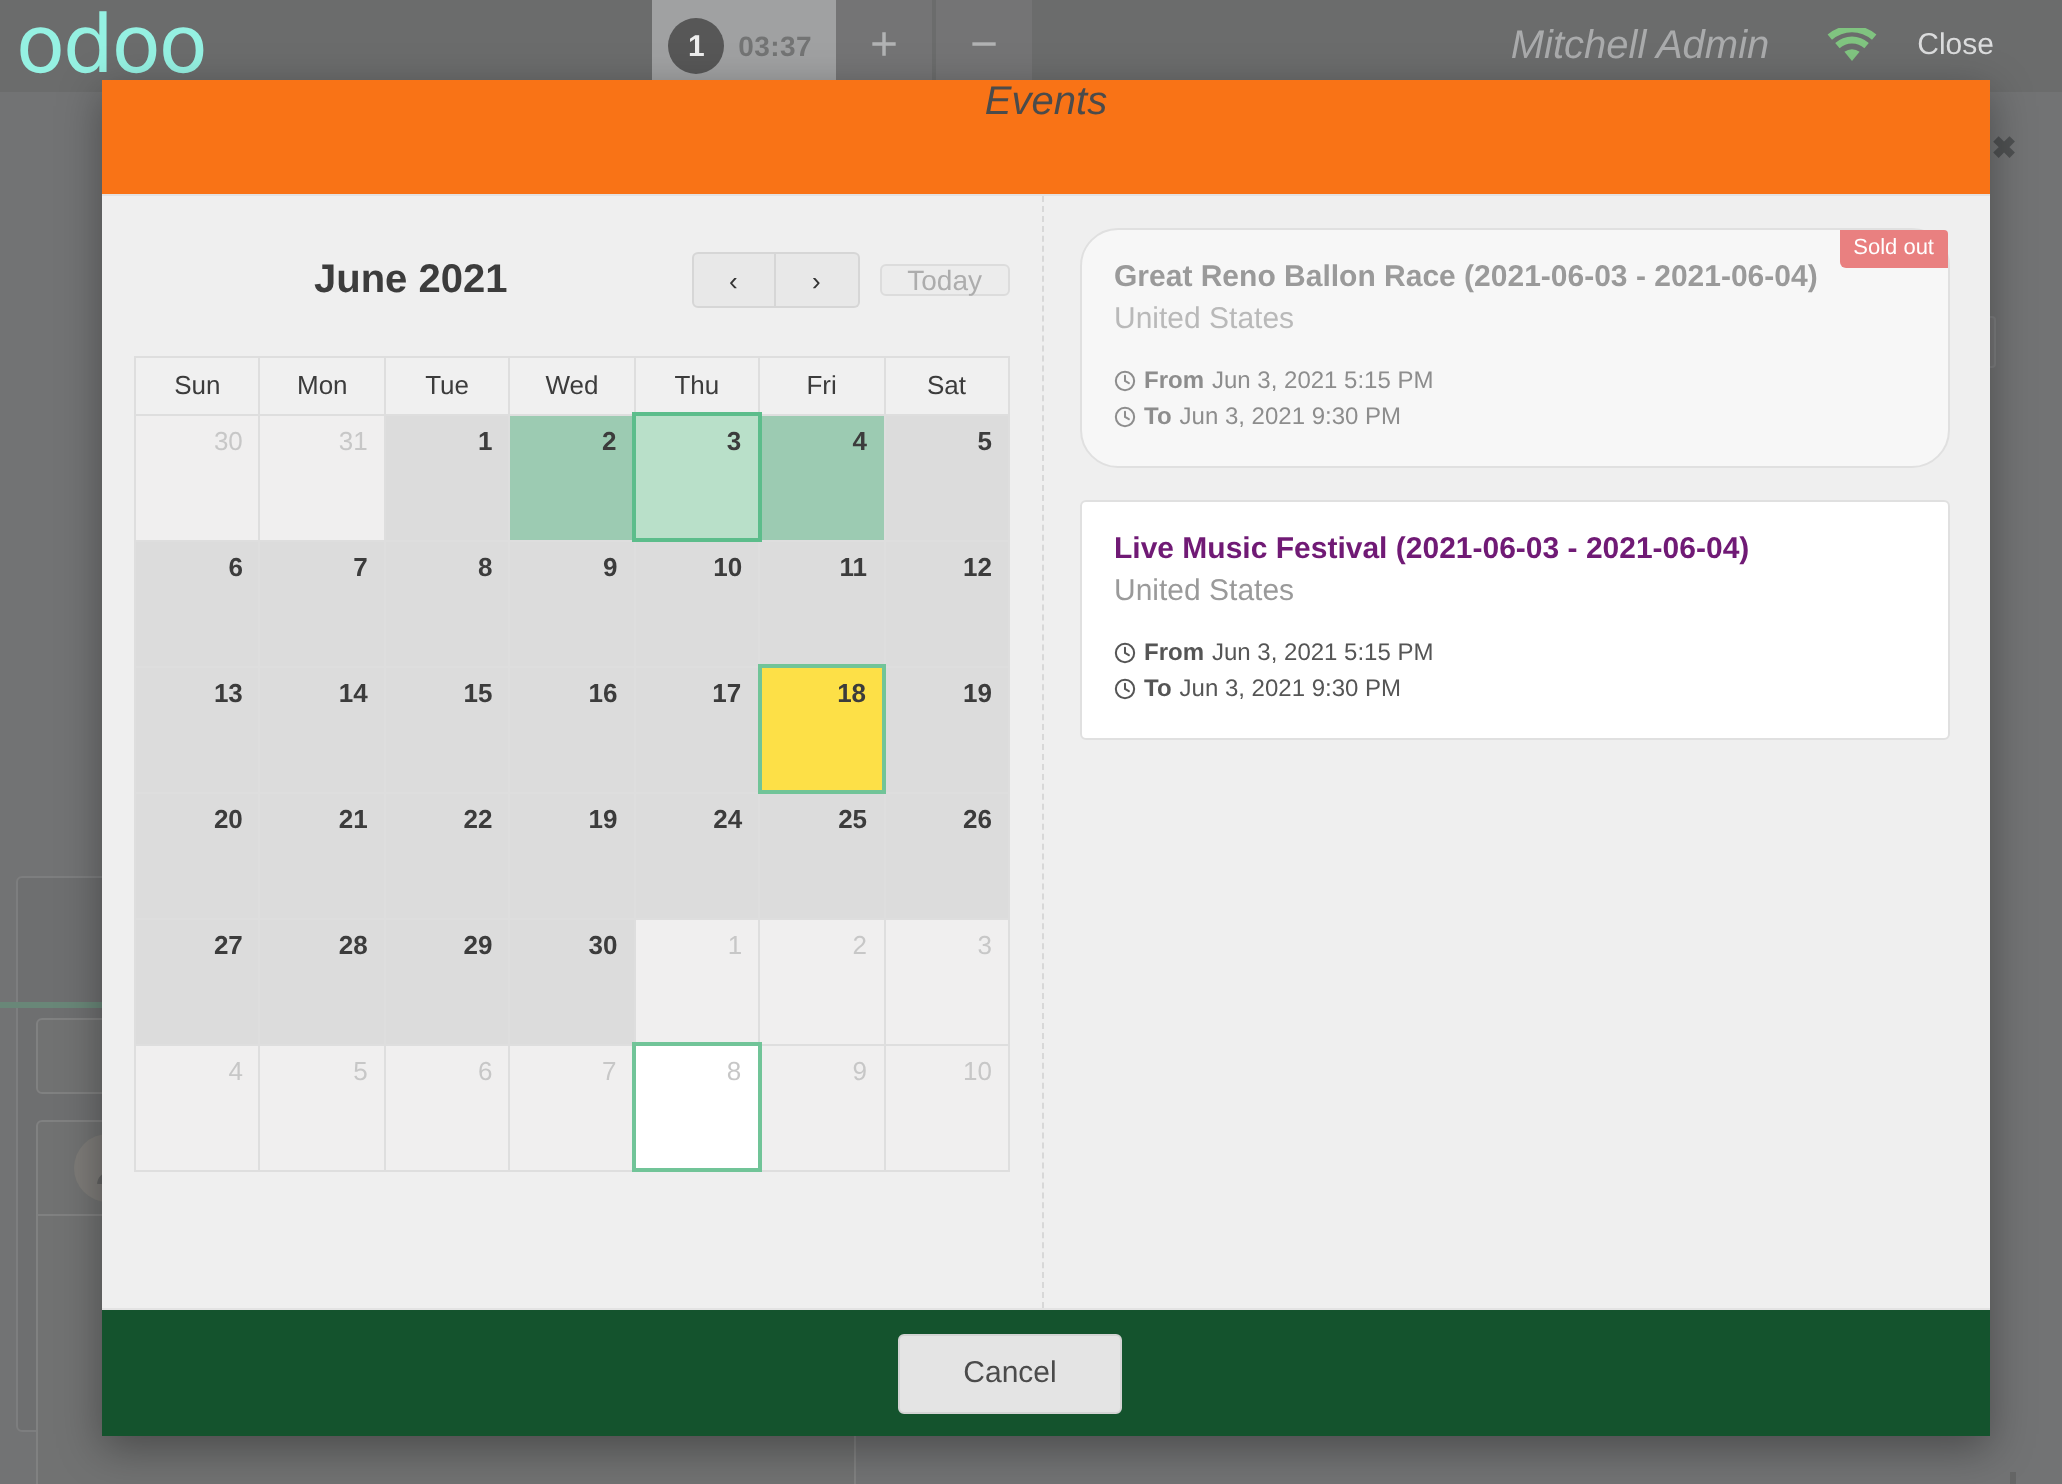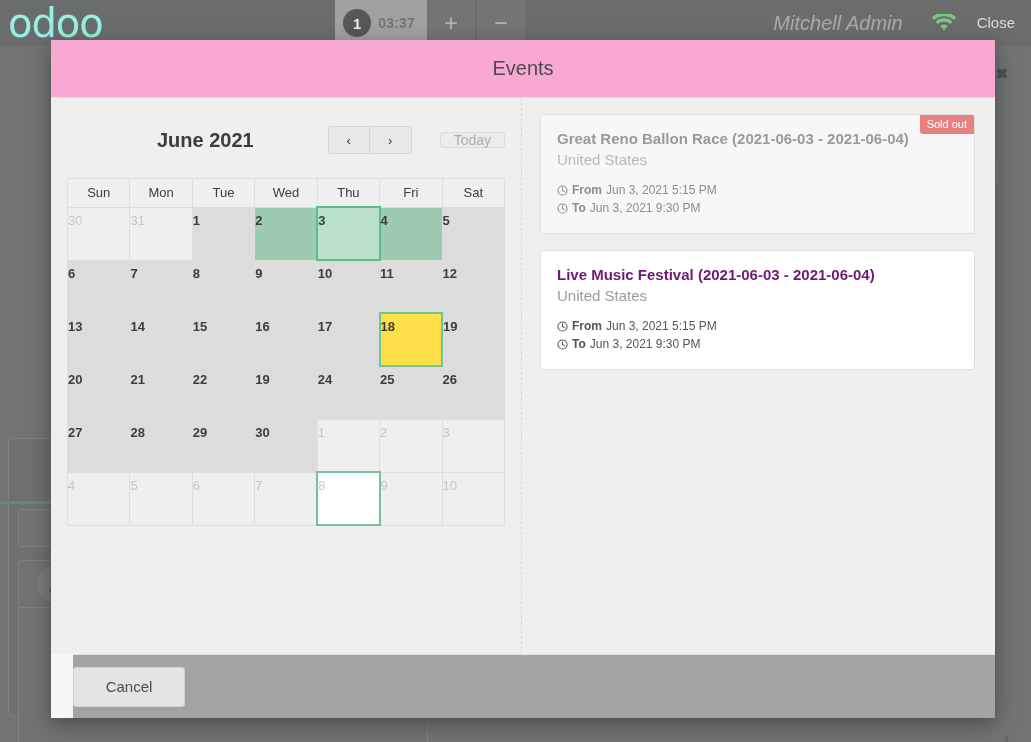--- a/index.html
+++ b/index.html
@@ -50,21 +50,21 @@
     background: #2c2d2e;
     display: flex; align-items: center; justify-content: center;
     color: #8a8c8d; font-size: 24px; line-height: 1;
   }
   .tab-btn + .tab-btn { margin-left: 2px; }
   #pos-user {
     color: #7e8082; font-size: 20px; font-style: italic;
     padding: 0 16px; line-height: 46px;
   }
   #wifi-icon { padding: 0 12px; display: flex; align-items: center; }
-  #pos-close { color: #c9cacb; font-size: 15px; padding: 0 16px 0 8px; line-height: 46px; }
+  #pos-close { color: #c9cacb; font-size: 15px; padding: 0 34px 0 8px; line-height: 46px; }
 
   #pos-body { position: absolute; top: 46px; left: 0; right: 0; bottom: 0; background: #2a2b2c; }
   #pos-left-col {
     position: absolute; left: 8px; top: 392px; width: 432px; bottom: 26px;
     border: 1px solid #3b3c3d; border-radius: 3px;
     background: #242526;
   }
   #pos-accent-rule {
     position: absolute; left: 0; top: 455px; width: 200px; height: 3px;
     background: #1c4a32;
@@ -114,57 +114,56 @@
   #modal {
     position: absolute;
     left: 51px; top: 40px; width: 944px; height: 678px;
     background: #f7f7f7;
     box-shadow: 0 6px 20px rgba(0,0,0,.35);
     display: flex; flex-direction: column;
   }
   #modal-header {
     height: 58px; flex: 0 0 58px;
     border-bottom: 1px solid #e2e2e2;
-    background: #f9a8d4;
-    display: flex; align-items: center; justify-content: center;
+    background: #f97316;
+    display: flex; align-items: flex-start; justify-content: center; font-style: italic;
   }
   #modal-title { font-size: 20px; color: #4b4b4b; font-weight: 400; }
   #modal-body {
     flex: 1 1 auto;
     background: #efefef;
     display: flex;
     min-height: 0;
   }
   #modal-footer {
     height: 64px; flex: 0 0 64px;
     border-top: 1px solid #e3e3e3;
-    background: #a3a3a3;
-    display: flex; align-items: center; justify-content: flex-start;
+    background: #14532d;
+    display: flex; align-items: center; justify-content: center;
     padding-right: 36px;
-    margin-left: 22px;
   }
   #cancel-button {
     min-width: 112px; height: 40px;
     background: #e4e4e4;
     border: 1px solid #d3d3d3;
     border-radius: 3px;
     color: #4b4b4b; font-size: 15px;
     cursor: pointer;
     font-family: "Liberation Sans", sans-serif;
   }
 
   
   #calendar-pane {
     width: 471px; flex: 0 0 471px;
     border-right: 1px dashed #d8d8d8;
     padding: 22px 16px 0 16px;
   }
   #cal-toolbar {
     display: flex; align-items: center;
-    height: 40px; margin-bottom: 18px; gap: 18px;
+    height: 40px; margin-bottom: 18px;
   }
   #cal-title {
     font-size: 20px; color: #3c3c3c; font-weight: bold;
     flex: 1 1 auto; padding-left: 90px;
   }
   .nav-group { display: flex; margin-right: 10px; }
   .nav-btn {
     width: 42px; height: 28px;
     background: #e8e8e8; border: 1px solid #d6d6d6;
     color: #333; font-size: 13px; line-height: 1;
@@ -182,23 +181,23 @@
   table#calendar { width: 100%; border-collapse: collapse; table-layout: fixed; }
   table#calendar th {
     font-size: 13px; font-weight: normal; color: #3c3c3c;
     background: #f0f0f0;
     border: 1px solid #dedede;
     padding: 6px 0; text-align: center;
     height: 27px;
   }
   table#calendar td {
     border: 1px solid #dedede;
-    height: 53px;
+    height: 63px;
     vertical-align: top;
-    text-align: left;
+    text-align: right;
     padding: 5px 8px 0 0;
     font-size: 13px; font-weight: bold;
     color: #3c3c3c;
     background: #dcdcdc;
   }
   table#calendar td.other { background: #f0efef; color: #c7c7c7; font-weight: normal; }
   table#calendar td.avail { background: #9ccbb2; }
   table#calendar td.sel   { background: #b9e0c9; border: 2px solid #5cbd8b; }
   table#calendar td.today { background: #fde047; border: 2px solid #71c498; }
   table#calendar td.today.other { background:#ffffff; color:#c7c7c7; font-weight: normal; }
@@ -210,21 +209,21 @@
     overflow-y: auto;
   }
   .event-card {
     position: relative;
     border: 1px solid #e0e0e0;
     border-radius: 3px;
     padding: 14px 16px 16px 16px;
     margin-bottom: 16px;
     background: #fff;
   }
-  .event-card.soldout { background: #f7f7f7; }
+  .event-card.soldout { background: #f7f7f7; border-radius: 19px; }
   .event-name { font-size: 15px; font-weight: bold; color: #701a75; line-height: 1.35; }
   .event-card.soldout .event-name { color: #9a9a9a; }
   .event-place { font-size: 15px; color: #9a9a9a; line-height: 1.45; margin-bottom: 10px; }
   .event-card.soldout .event-place { color: #b9b9b9; }
   .event-line { font-size: 12px; color: #555; line-height: 1.5; display: flex; align-items: center; gap: 4px; }
   .event-card.soldout .event-line { color: #8d8d8d; }
   .event-line b { font-weight: bold; text-align: center; }
   .clock-icon { display: inline-flex; width: 11px; height: 11px; }
   .badge-soldout {
     position: absolute; right: 0; top: 0;

